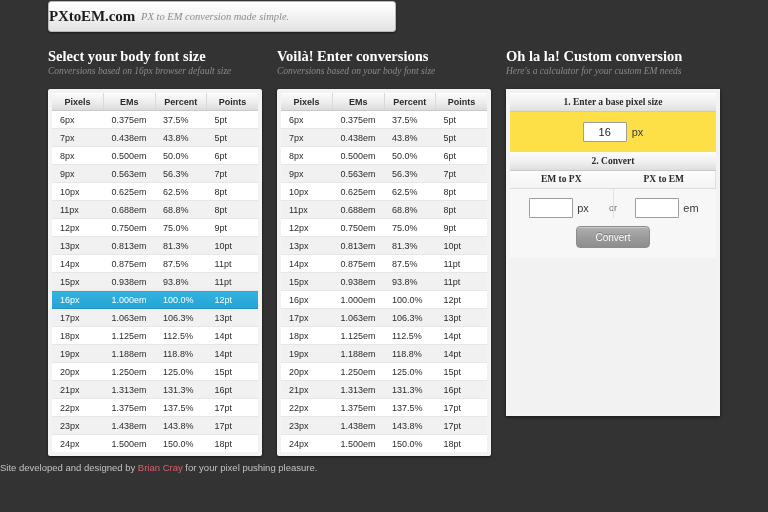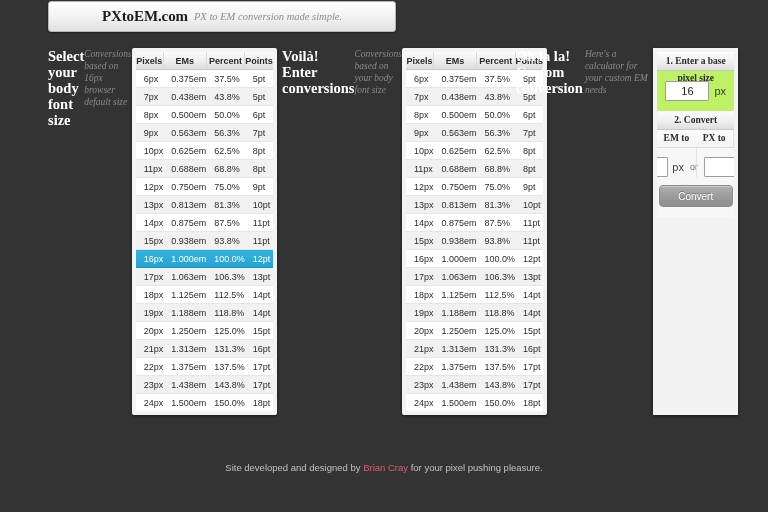--- a/index.html
+++ b/index.html
@@ -23,21 +23,21 @@
     padding: 0 0 0 48px;
     box-sizing: border-box;
   }
   .logo-box {
     flex: 0 0 348px;
     background: linear-gradient(to bottom, #ffffff 0%, #f4f4f4 45%, #e2e2e2 100%);
     border: 1px solid #b8b8b8;
     border-radius: 3px;
     display: flex;
     align-items: center;
-    justify-content: center;
+    justify-content: flex-start;
     box-sizing: border-box;
     box-shadow: 0 1px 2px rgba(0,0,0,0.5);
     height: 31px;
     margin-top: 1px;
   }
   .logo-name {
     font-family: "Liberation Serif", serif;
     font-weight: bold;
     font-size: 15px;
     color: #1c1c1c;
@@ -83,20 +83,21 @@
 
   
   .columns {
     display: flex;
     padding: 15px 48px 0 48px;
     box-sizing: border-box;
     gap: 6px;
   }
   .col {
     display: flex;
+    flex-direction: column;
   }
   .col-1, .col-2 { width: 222px; }
   .col-3 { width: 222px; }
   .col-gap { width: 3px; }
 
   .sec-title {
     font-family: "Liberation Serif", serif;
     font-weight: bold;
     font-size: 14.5px;
     color: #ffffff;
@@ -173,21 +174,21 @@
     border-top: 1px solid #ffffff;
     text-align: center;
     font-family: "Liberation Serif", serif;
     font-weight: bold;
     font-size: 9.5px;
     color: #2a2a2a;
     height: 17px;
     line-height: 17px;
   }
   .calc-body {
-    background: #bef264;
+    background: #fde047;
     padding: 10px 0;
     text-align: center;
   }
   .base-row {
     display: flex;
     align-items: center;
     justify-content: center;
     gap: 5px;
   }
   .txtbox {
@@ -273,21 +274,21 @@
     width: 1px;
     background: #e2e2e2;
   }
 
   
   .footer {
     position: absolute;
     left: 0;
     right: 0;
     top: 462px;
-    text-align: center;
+    text-align: left;
     font-size: 9.5px;
     color: #c2c2c2;
   }
   .footer a {
     color: #d8606e;
     text-decoration: none;
   }
 </style>
 </head>
 <body>

